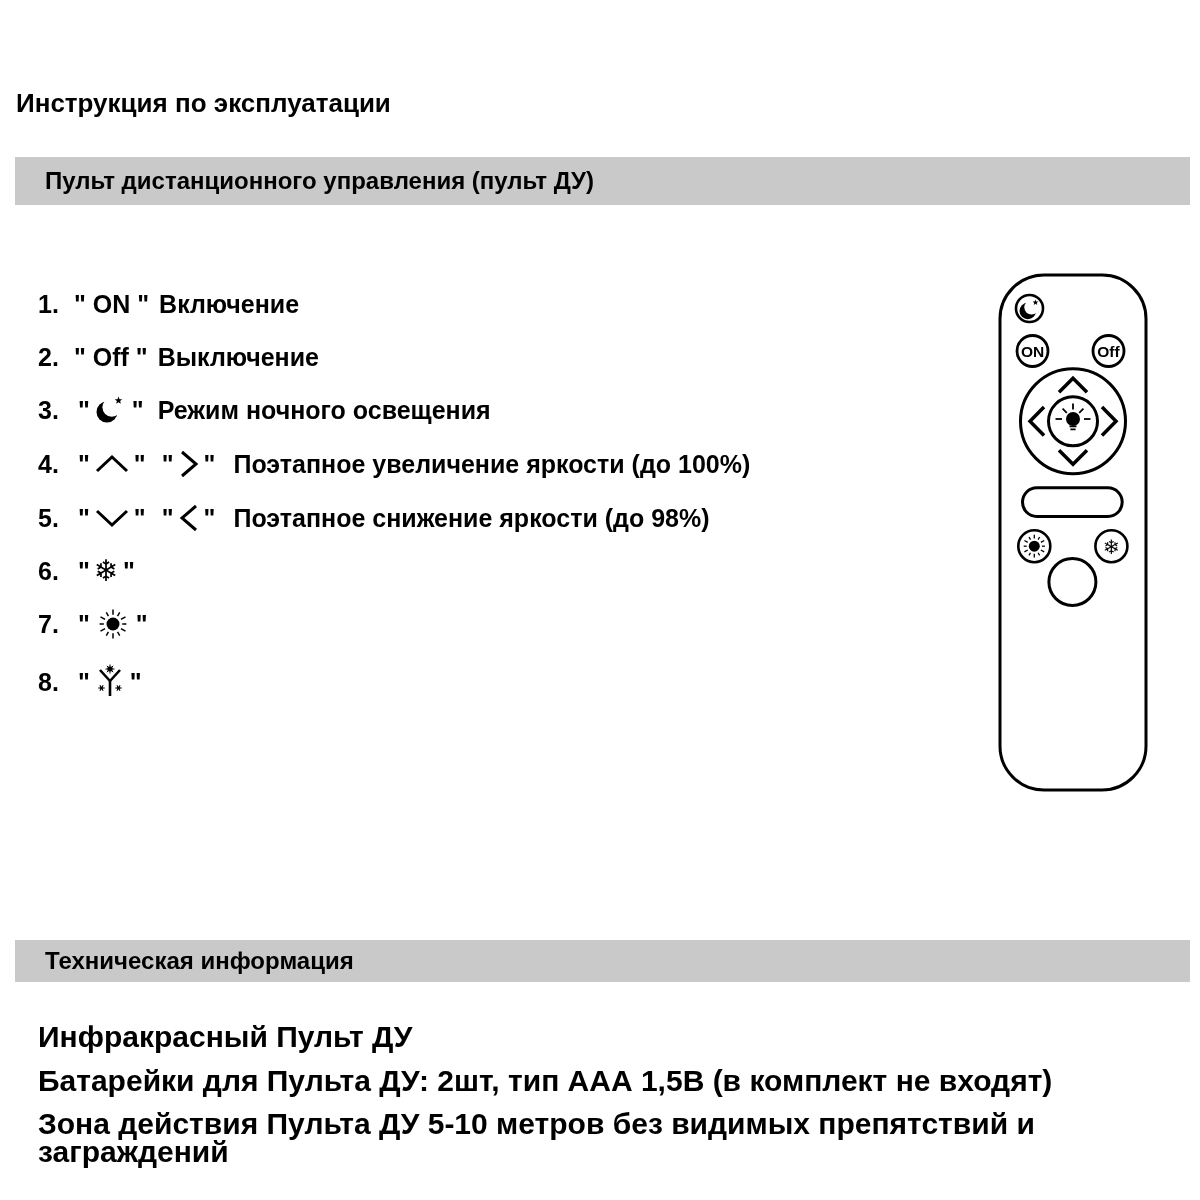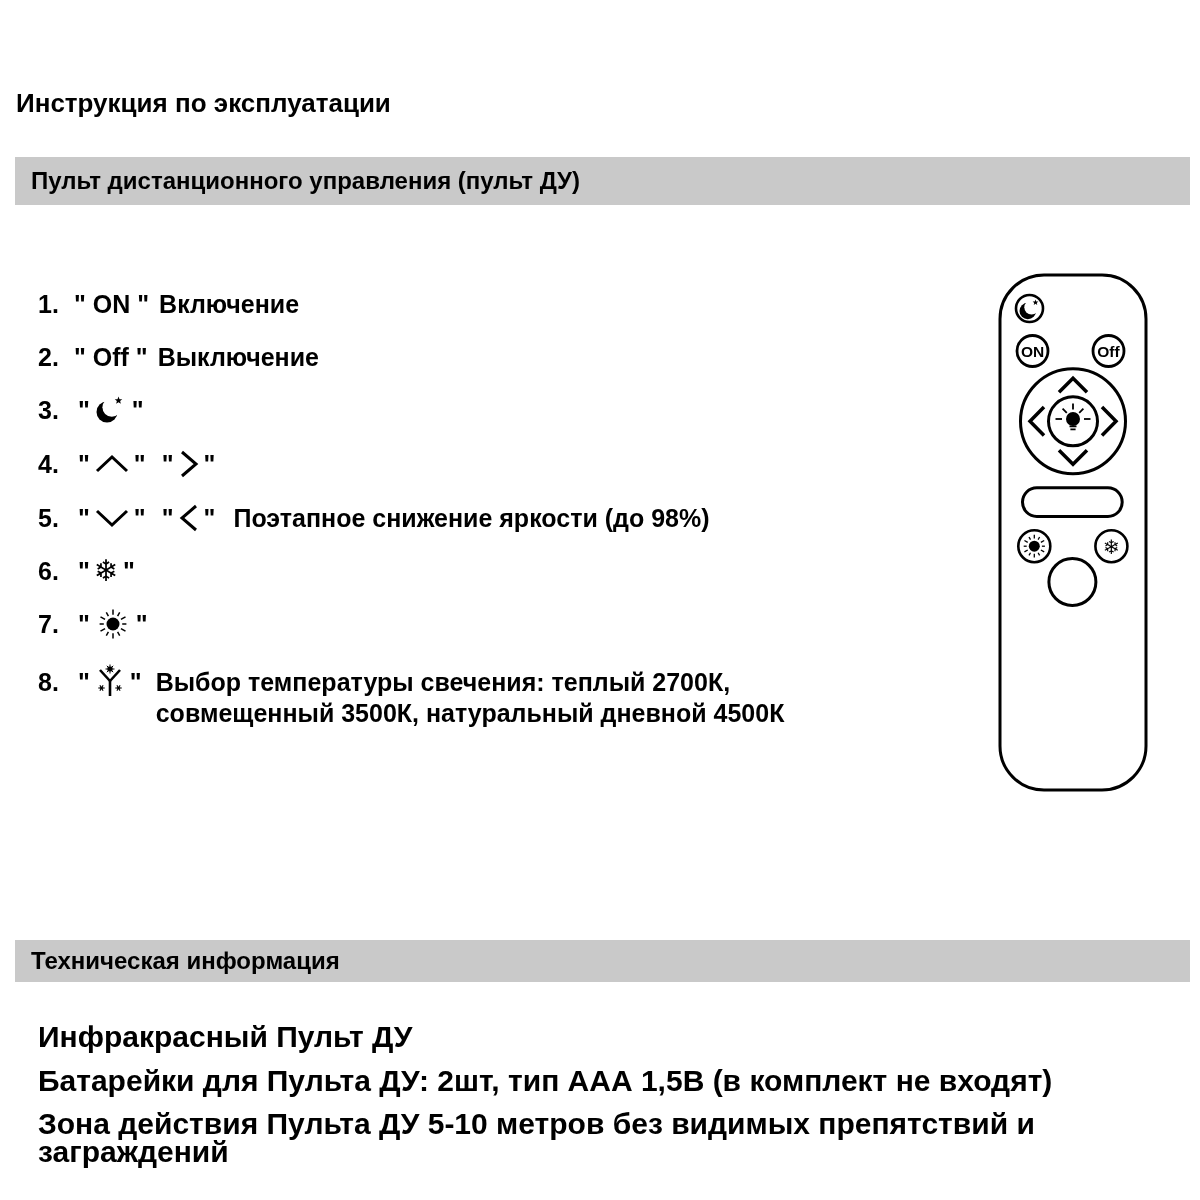--- a/index.html
+++ b/index.html
@@ -7,21 +7,21 @@
     position:relative; width:1200px; height:1200px; background:#ffffff;
     font-family:"Liberation Sans","DejaVu Sans",sans-serif;
     font-weight:700; color:#000; overflow:hidden;
   }
   .title {
     position:absolute; top:68px; left:0; width:100%;
     font-size:26px; line-height:38px; margin:16px;
   }
   .banner {
     position:absolute; left:15px; width:1175px; background:#c9c9c9;
-    display:flex; align-items:center; padding-left:16px; box-sizing:border-box;
+    display:flex; align-items:center; padding-left:30px; box-sizing:border-box;
     font-size:24px;
   }
   .banner1 { top:157px; height:48px; }
   .banner2 { top:940px; height:42px; }
   .row {
     position:absolute; left:38px; display:flex; align-items:center;
     height:36px; white-space:nowrap; font-size:25px;
   }
   .row .num { width:36px; flex:0 0 36px; }
   .row .q { margin:0 4px; }
@@ -64,34 +64,36 @@
 
   <div class="row" style="top:392px">
     <span class="num">3.</span>
     <span class="q">"</span>
     <svg width="34" height="34" viewBox="0 0 34 34">
       <circle cx="13" cy="19" r="10.5" fill="#000"></circle>
       <circle cx="17.8" cy="14.3" r="9.4" fill="#fff"></circle>
       <polygon fill="#000" points="24.5,3.5 25.5,6.13 28.3,6.26 26.12,8.03 26.85,10.74 24.5,9.2 22.15,10.74 22.88,8.03 20.7,6.26 23.5,6.13"></polygon>
     </svg>
     <span class="q">"</span>
+    <span class="desc">Режим ночного освещения</span>
   </div>
 
   <div class="row" style="top:446px">
     <span class="num">4.</span>
     <span class="q">"</span>
     <svg width="36" height="22" viewBox="0 0 36 22">
       <polyline points="3,18 18,4 33,18" fill="none" stroke="#000" stroke-width="3"></polyline>
     </svg>
     <span class="q">"</span>
     <span class="q" style="margin-left:12px">"</span>
     <svg width="22" height="30" viewBox="0 0 22 30">
       <polyline points="4,3 18,15 4,27" fill="none" stroke="#000" stroke-width="3"></polyline>
     </svg>
     <span class="q">"</span>
+    <span class="desc desc2">Поэтапное увеличение яркости (до 100%)</span>
   </div>
 
   <div class="row" style="top:500px">
     <span class="num">5.</span>
     <span class="q">"</span>
     <svg width="36" height="22" viewBox="0 0 36 22">
       <polyline points="3,4 18,18 33,4" fill="none" stroke="#000" stroke-width="3"></polyline>
     </svg>
     <span class="q">"</span>
     <span class="q" style="margin-left:12px">"</span>
@@ -159,24 +161,20 @@
           <line x1="4.3" y1="25" x2="10.7" y2="25" transform="rotate(120 7.5 25)"></line>
           <line x1="21.3" y1="25" x2="27.7" y2="25"></line>
           <line x1="21.3" y1="25" x2="27.7" y2="25" transform="rotate(60 24.5 25)"></line>
           <line x1="21.3" y1="25" x2="27.7" y2="25" transform="rotate(120 24.5 25)"></line>
         </g>
         <circle cx="7.5" cy="25" r="1.3" fill="#000"></circle>
         <circle cx="24.5" cy="25" r="1.3" fill="#000"></circle>
       </svg>
     </span>
     <span class="q">"</span>
-    <span class="desc">
-      <span>Выбор температуры свечения: теплый 2700К,</span>
-      <span>совмещенный 3500К, натуральный дневной 4500К</span>
-    </span>
   </div>
 
   <svg class="remote" width="170" height="530" viewBox="0 0 170 530">
     <rect x="10" y="5" width="146" height="515" rx="44" fill="#fff" stroke="#000" stroke-width="3"></rect>
 
     <g>
       <circle cx="39.5" cy="38.5" r="13.5" fill="#fff" stroke="#000" stroke-width="2.6"></circle>
       <circle cx="37.8" cy="41" r="8.3" fill="#000"></circle>
       <circle cx="41.6" cy="37.3" r="7.3" fill="#fff"></circle>
       <polygon fill="#000" points="45.5,29.5 46.26,31.45 48.35,31.57 46.74,32.9 47.26,34.93 45.5,33.8 43.74,34.93 44.26,32.9 42.65,31.57 44.74,31.45"></polygon>

